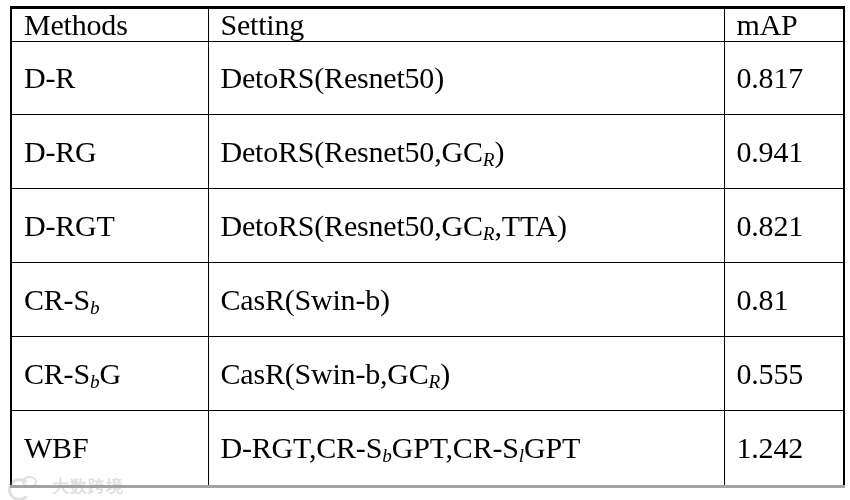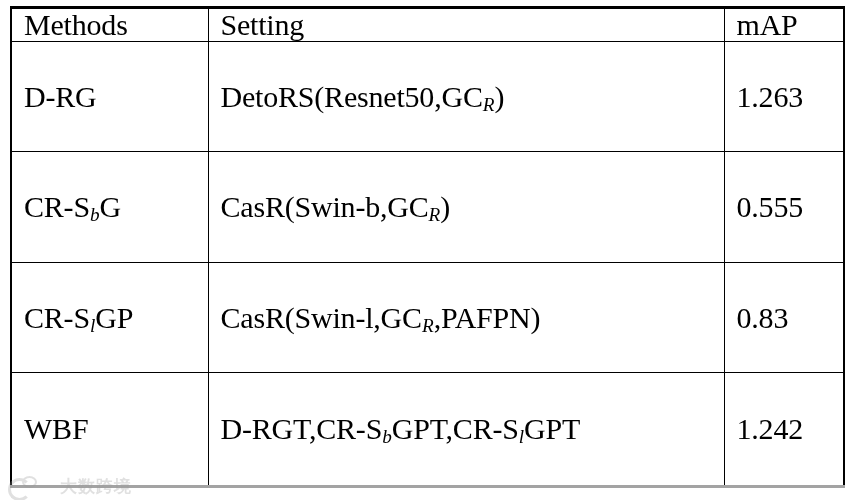--- a/index.html
+++ b/index.html
@@ -74,21 +74,21 @@
     letter-spacing: 0;
   }
 
   
   #watermark {
     position: absolute;
     left: 8px;
     bottom: 2px;
     display: flex;
     align-items: center;
-    gap: 22px;
+    gap: 14px;
     opacity: 0.30;
     pointer-events: none;
     user-select: none;
   }
   #watermark .wm-logo {
     width: 30px;
     height: 22px;
     position: relative;
   }
   #watermark .wm-logo .wm-ring {
@@ -130,33 +130,43 @@
     </colgroup>
     <thead>
       <tr class="header-row">
         <th>Methods</th>
         <th>Setting</th>
         <th>mAP</th>
       </tr>
     </thead>
     <tbody id="table-body">
         <tr>
+          <td>D-R</td>
+          <td>DetoRS(Resnet50)</td>
+          <td>0.817</td>
+        </tr>
+        <tr>
           <td>D-RG</td>
           <td>DetoRS(Resnet50,GC<sub class="sub-italic">R</sub>)</td>
-          <td>1.263</td>
+          <td>0.941</td>
+        </tr>
+        <tr>
+          <td>D-RGT</td>
+          <td>DetoRS(Resnet50,GC<sub class="sub-italic">R</sub>,TTA)</td>
+          <td>0.821</td>
+        </tr>
+        <tr>
+          <td>CR-S<sub class="sub-italic">b</sub></td>
+          <td>CasR(Swin-b)</td>
+          <td>0.81</td>
         </tr>
         <tr>
           <td>CR-S<sub class="sub-italic">b</sub>G</td>
           <td>CasR(Swin-b,GC<sub class="sub-italic">R</sub>)</td>
           <td>0.555</td>
-        </tr>
-        <tr>
-          <td>CR-S<sub class="sub-italic">l</sub>GP</td>
-          <td>CasR(Swin-l,GC<sub class="sub-italic">R</sub>,PAFPN)</td>
-          <td>0.83</td>
         </tr>
         <tr class="last-row">
           <td>WBF</td>
           <td>D-RGT,CR-S<sub class="sub-italic">b</sub>GPT,CR-S<sub class="sub-italic">l</sub>GPT</td>
           <td>1.242</td>
         </tr>
       </tbody>
   </table>
 </div>
 

